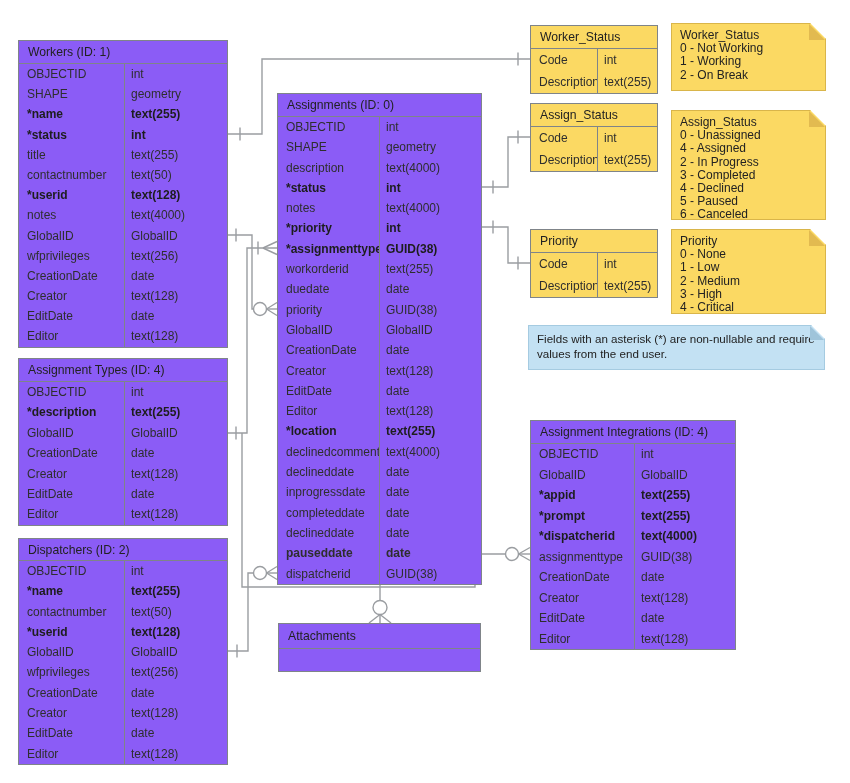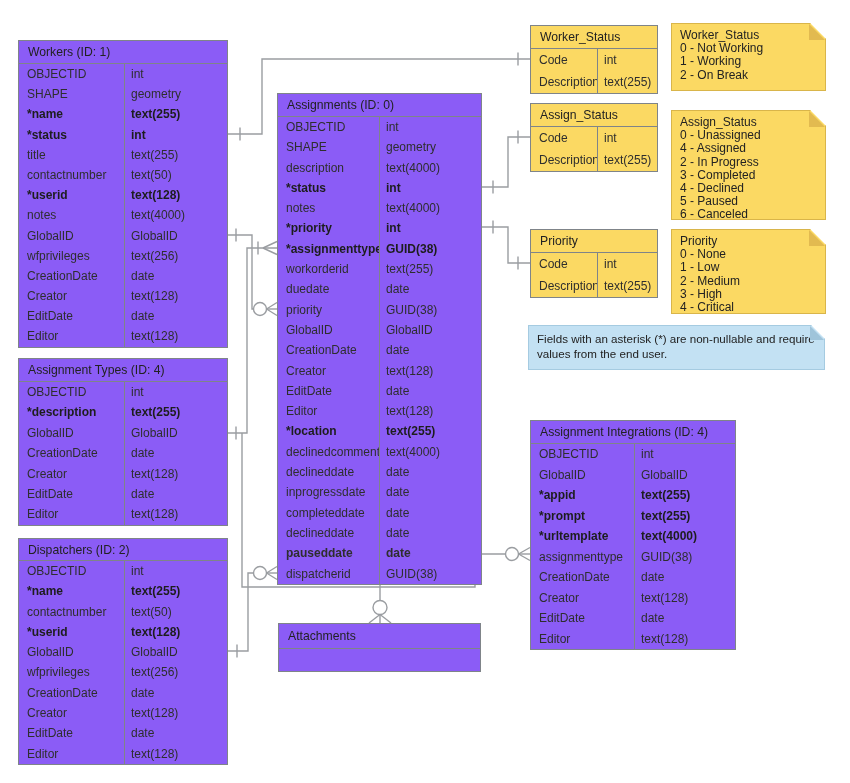--- a/index.html
+++ b/index.html
@@ -338,21 +338,21 @@
         </div>
         <div class="erow req" style="height: 20.5px; line-height: 20.5px;">
           <span class="fname" style="width: 103px;">*appid</span>
           <span class="ftype">text(255)</span>
         </div>
         <div class="erow req" style="height: 20.5px; line-height: 20.5px;">
           <span class="fname" style="width: 103px;">*prompt</span>
           <span class="ftype">text(255)</span>
         </div>
         <div class="erow req" style="height: 20.5px; line-height: 20.5px;">
-          <span class="fname" style="width: 103px;">*urltemplate</span>
+          <span class="fname" style="width: 103px;">*dispatcherid</span>
           <span class="ftype">text(4000)</span>
         </div>
         <div class="erow" style="height: 20.5px; line-height: 20.5px;">
           <span class="fname" style="width: 103px;">assignmenttype</span>
           <span class="ftype">GUID(38)</span>
         </div>
         <div class="erow" style="height: 20.5px; line-height: 20.5px;">
           <span class="fname" style="width: 103px;">CreationDate</span>
           <span class="ftype">date</span>
         </div>

